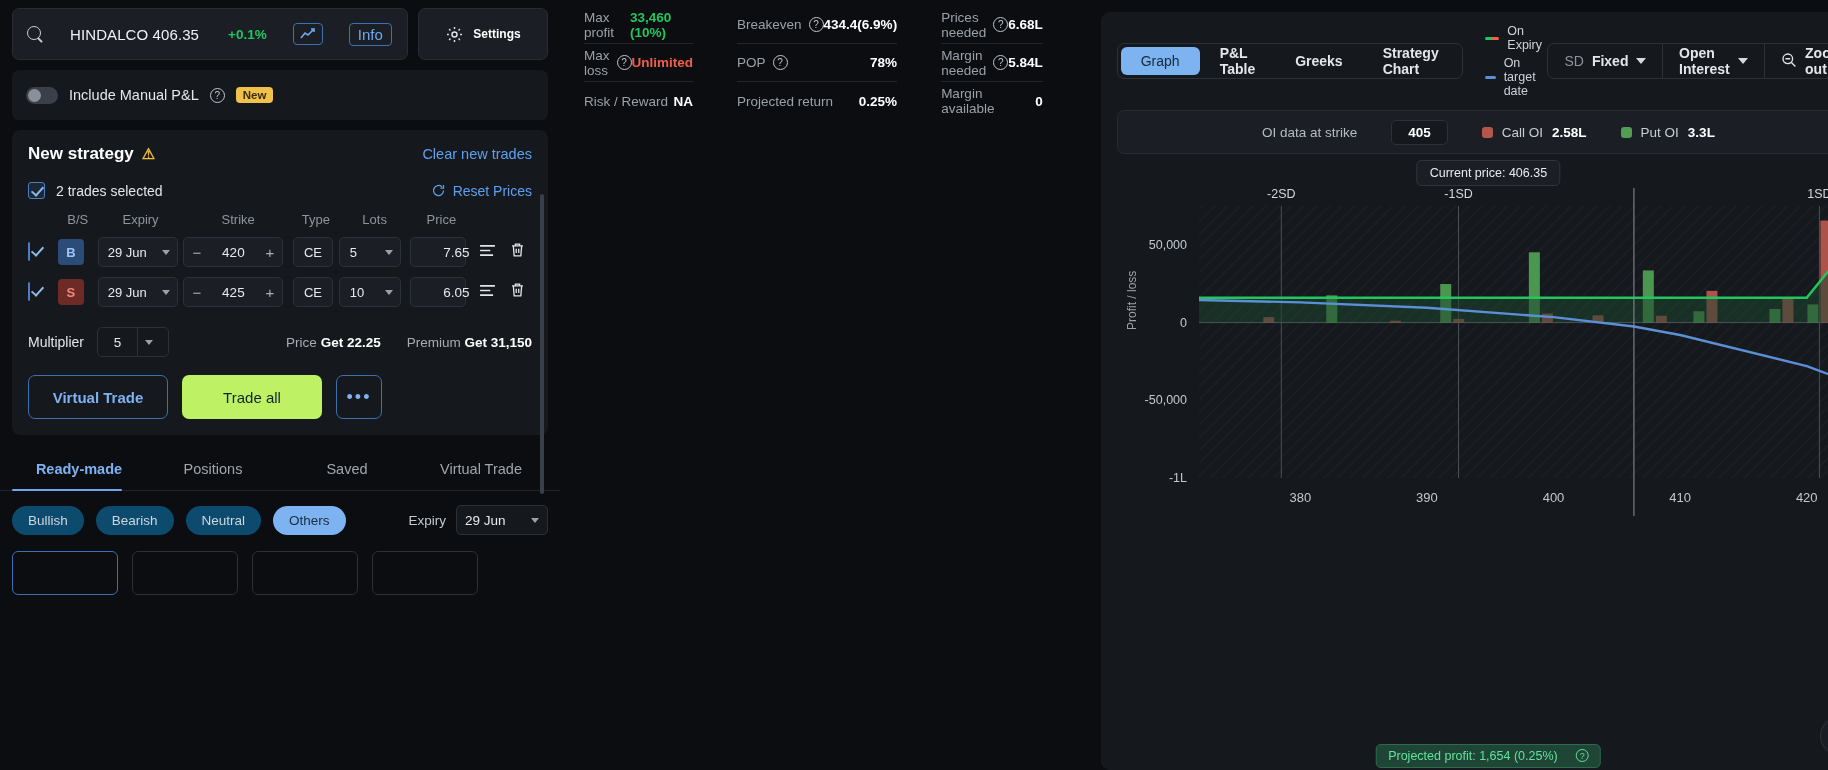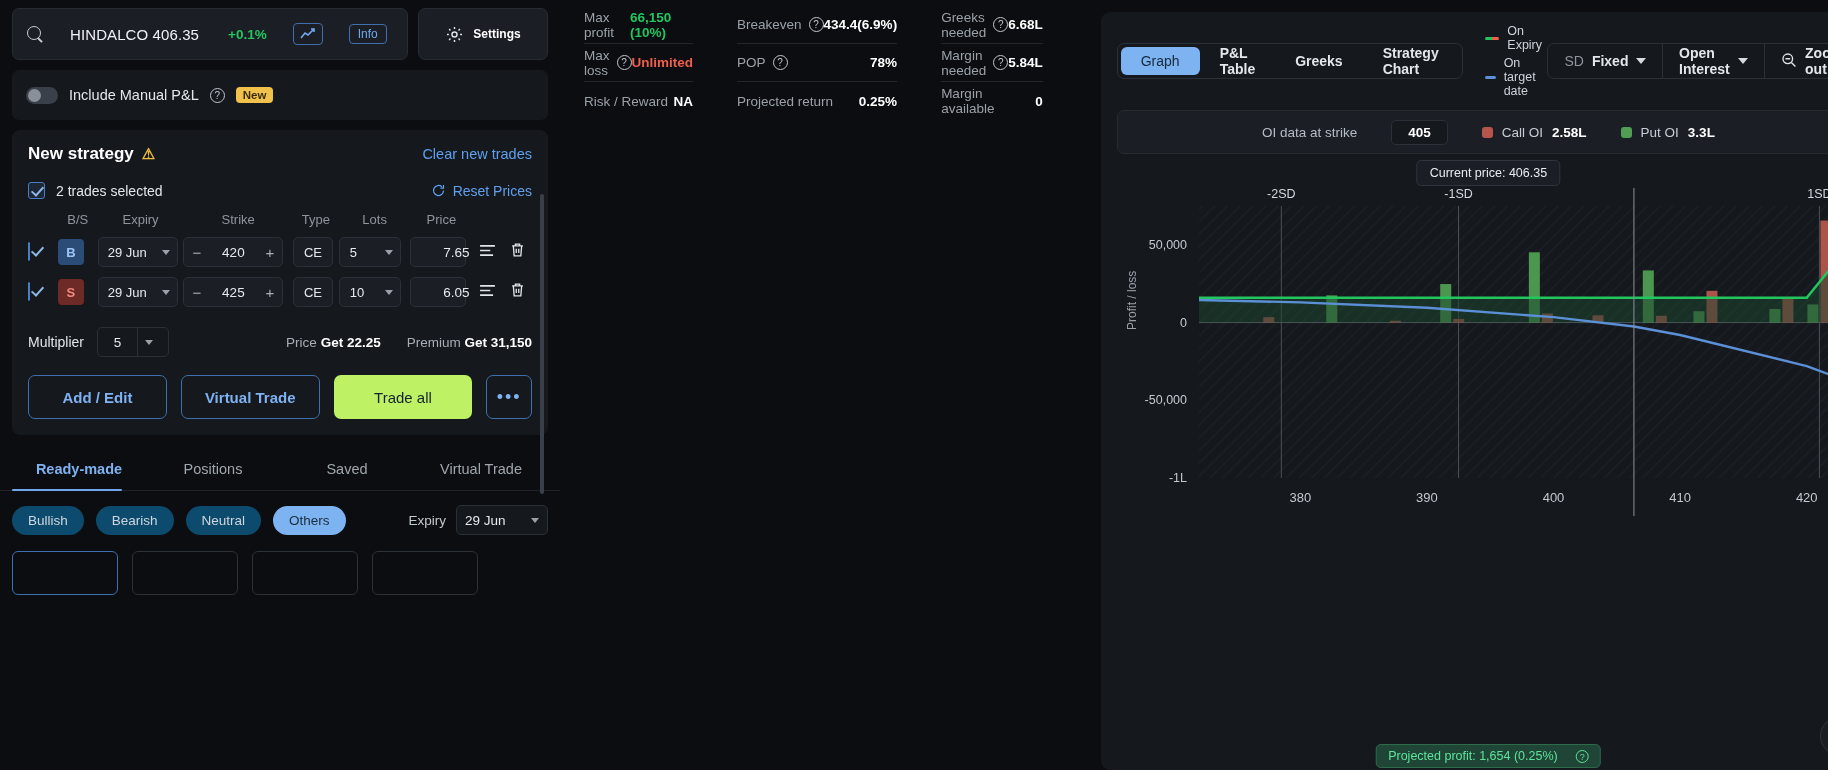--- a/index.html
+++ b/index.html
@@ -24,21 +24,21 @@
   .mag::before { content:""; position:absolute; width:12px; height:12px; border:1.8px solid #c9ced6; border-radius:50%; left:0; top:0;}
   .mag::after { content:""; position:absolute; width:6px; height:1.8px; background:#c9ced6; transform:rotate(45deg); left:10px; top:13px;}
   .sym { font-size: 15px; color: #eef1f5; letter-spacing: .1px; }
   .pct { font-size: 13.5px; color: #22c55e; font-weight: 600; margin-left: 3px; }
   .minibtn {
     width: 30px; height: 22px; border: 1px solid #3e6fae; border-radius: 4px;
     display: flex; align-items: center; justify-content: center;
   }
   .minibtn svg { display:block; }
   .infobtn {
-    border: 1px solid #3e6fae; border-radius: 4px; color: #6ea8f0; font-size: 12px;
+    border: 1px solid #3e6fae; border-radius: 4px; color: #6ea8f0; font-size: 15px;
     padding: 3px 8px; line-height: 1;
   }
   .settingsbox {
     width: 130px; height: 52px; background: #1b1f25; border: 1px solid #272c33; border-radius: 7px;
     display: flex; align-items: center; justify-content: center; gap: 9px;
   }
   .gear { width: 19px; height: 19px; flex:none; }
   .settingslbl { font-size: 12px; font-weight: 700; color: #fff; }
 
   .manualrow {
@@ -161,21 +161,21 @@
   .dot { width:11px; height:11px; border-radius:3px; }
   .dot.call { background:#b5564c; }
   .dot.put { background:#4f9e53; }
 
   .plot { flex:1; position:relative; margin-top: 6px; }
 
   .curprice { position:absolute; left:50%; transform:translateX(-50%); top:0;
     background:#1b1f25; border:1px solid #2f353d; border-radius:5px; padding:5px 12px; font-size:12.5px; color:#e7ebf0; z-index:6;}
   .projbadge { position:absolute; left:50%; transform:translateX(-50%); bottom:2px;
     background:#1f4536; border:1px solid #2d6b4b; border-radius:5px; padding:4px 11px; font-size:12.5px; color:#5fe39b; z-index:6;
-    display:flex; align-items:flex-end; gap:18px;}
+    display:flex; align-items:flex-start; gap:18px;}
   .ylabel { position:absolute; left:8px; top:170px; transform:rotate(-90deg); transform-origin:left top;
     font-size:12px; color:#9ba1a9; white-space:nowrap; }
   .oilabel { position:absolute; right:-2px; top:150px; transform:rotate(90deg); transform-origin:right top;
     font-size:11px; color:#9ba1a9; white-space:nowrap; }
 
   .reloadfab { position:absolute; right:16px; bottom:14px; width:40px; height:40px; border-radius:50%;
     background:#1b1f25; border:1px solid #2f353d; display:flex; align-items:center; justify-content:center; }
 </style>
 </head>
 <body>
@@ -354,21 +354,20 @@
         </span>
         <span class="mright">
           <span><span>Price</span>
             <b>Get 22.25</b></span>
           <span><span>Premium</span>
             <b>Get 31,150</b></span>
         </span>
       </div>
 
       <div class="btnrow">
-        <span class="btn out b-add">Add / Edit</span>
         <span class="btn out b-virt">Virtual Trade</span>
         <span class="btn fill">Trade all</span>
         <span class="btn dots">•••</span>
       </div>
     </div>
 
     <div class="tabsbar">
       <div class="tab active">Ready-made</div>
       <div class="tab">Positions</div>
       <div class="tab">Saved</div>
@@ -397,21 +396,21 @@
       <span class="scard"></span>
     </div>
   </div>
 
   <div class="right">
 
     <div class="stats">
       <div class="scol">
         <div class="srow">
           <span class="sl">Max profit</span>
-          <span class="sv green">66,150 (10%)</span>
+          <span class="sv green">33,460 (10%)</span>
         </div>
         <div class="srow">
           <span class="sl">
             <span>Max loss</span>
             <span class="qmark">?</span>
           </span>
           <span class="sv red">Unlimited</span>
         </div>
         <div class="srow">
           <span class="sl">Risk / Reward</span>
@@ -434,21 +433,21 @@
           <span class="sv">78%</span>
         </div>
         <div class="srow">
           <span class="sl">Projected return</span>
           <span class="sv">0.25%</span>
         </div>
       </div>
       <div class="scol">
         <div class="srow">
           <span class="sl">
-            <span>Greeks needed</span>
+            <span>Prices needed</span>
             <span class="qmark">?</span>
           </span>
           <span class="sv">6.68L</span>
         </div>
         <div class="srow">
           <span class="sl">
             <span>Margin needed</span>
             <span class="qmark">?</span>
           </span>
           <span class="sv">5.84L</span>

